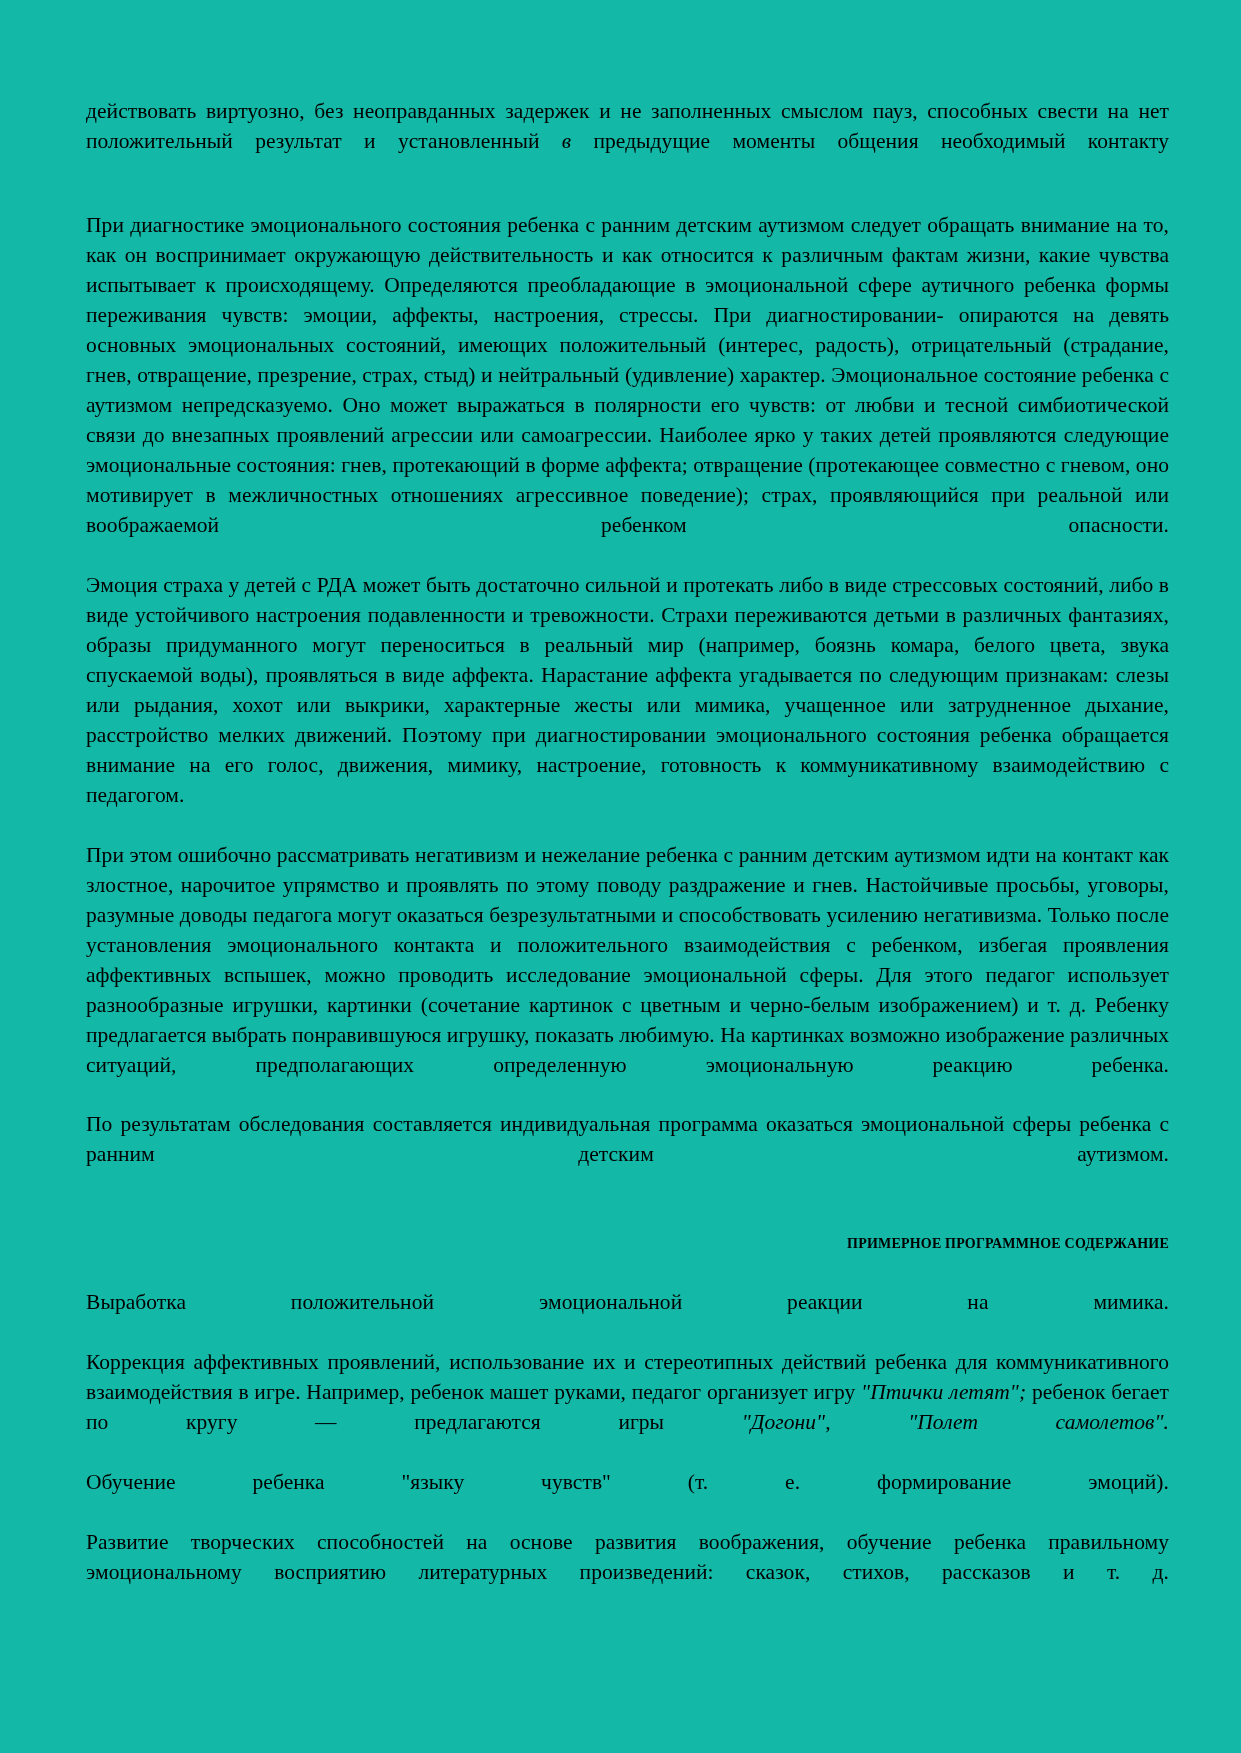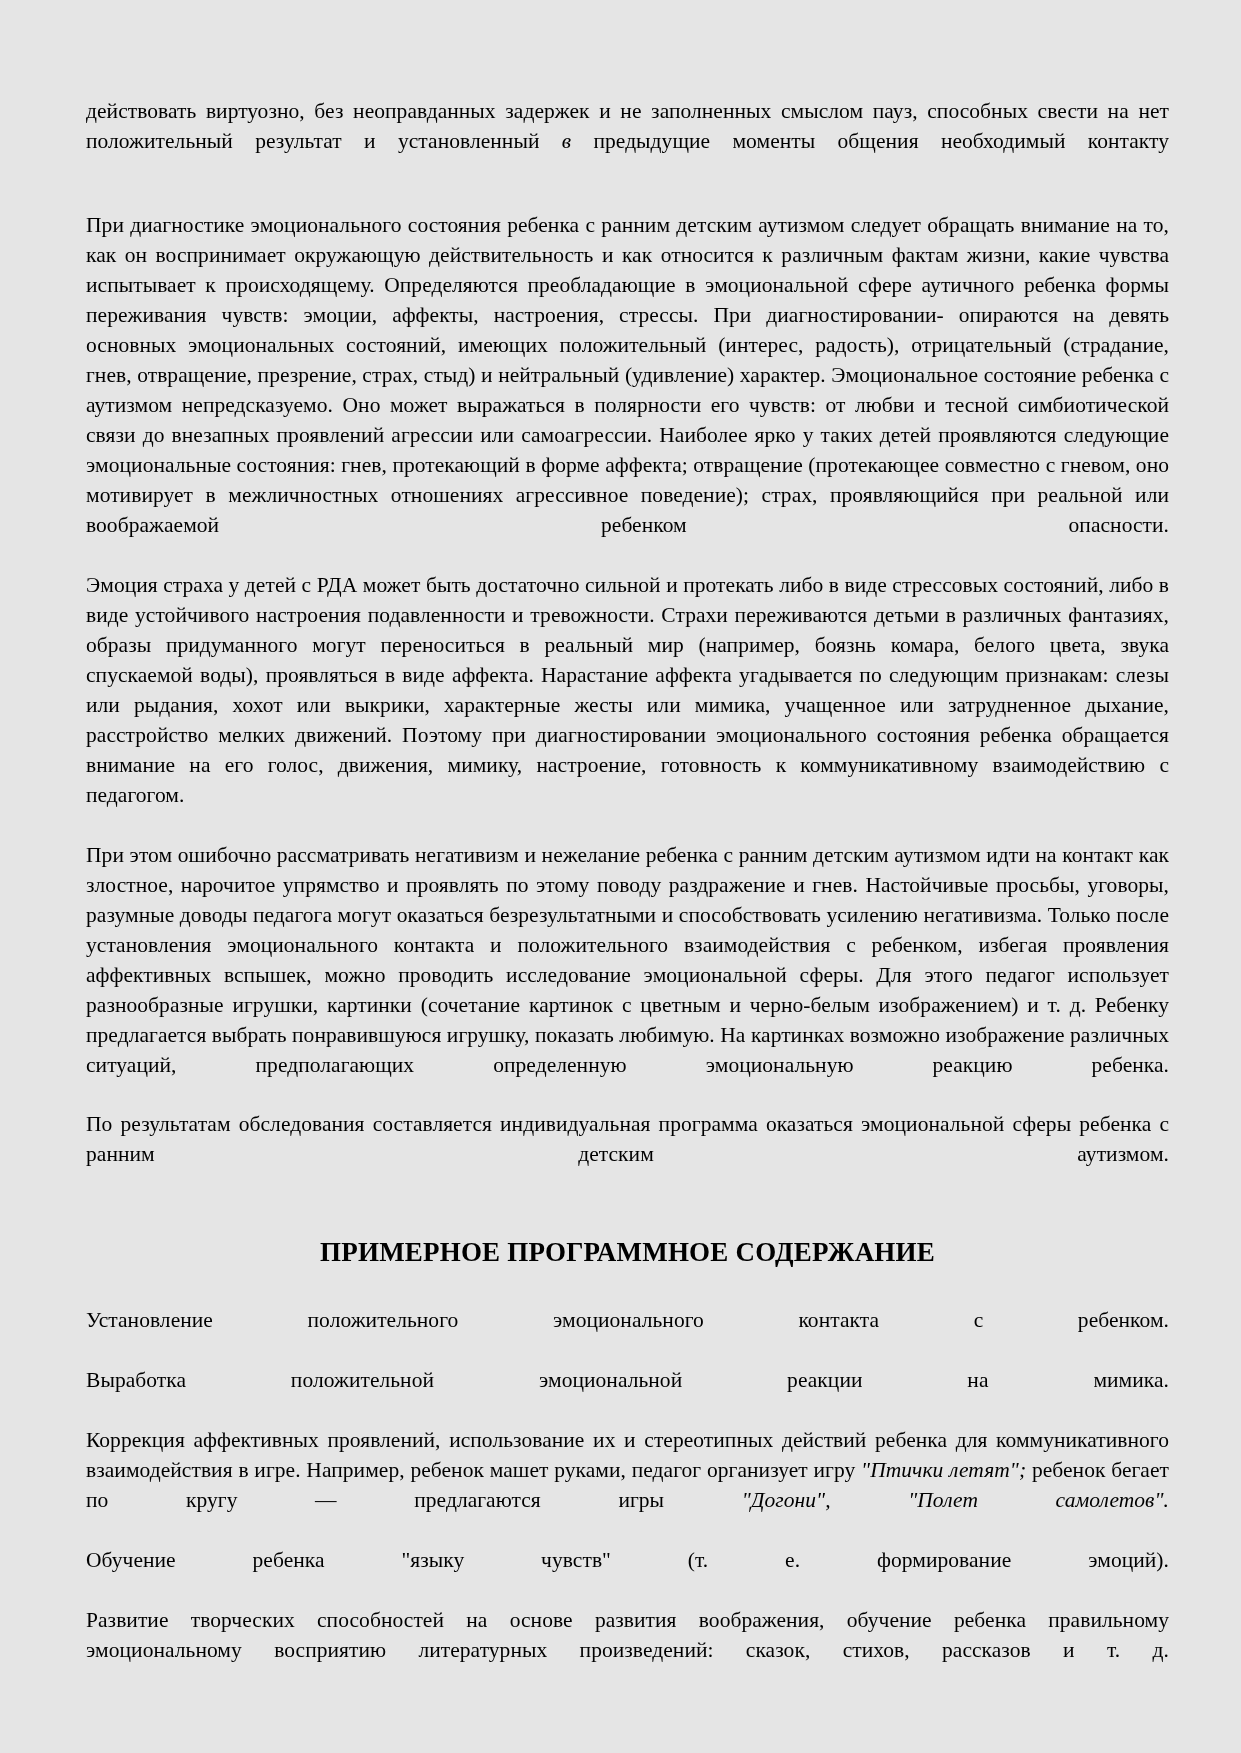--- a/index.html
+++ b/index.html
@@ -10,21 +10,21 @@
   }
   body {
     font-family: "Liberation Serif", "DejaVu Serif", serif;
     color: #000000;
   }
   .page {
     position: relative;
     width: 1241px;
     height: 1753px;
     margin: 0 auto;
-    background: #e5e5e5;
+    background: #14b8a6;
     box-sizing: border-box;
     padding: 97px 72px 0 86px;
     overflow: hidden;
   }
   .doc-body {
     font-size: 21.5px;
     line-height: 1.395;
     text-align: justify;
     text-justify: inter-word;
     letter-spacing: 0.05px;
@@ -39,23 +39,23 @@
   
   .block-gap {
     height: 24px;
   }
   .section-label {
     text-align: left;
     font-size: 21.5px;
     line-height: 1.395;
   }
   .center-heading {
-    text-align: center;
+    text-align: right;
     font-weight: bold;
-    font-size: 27px;
+    font-size: 14px;
     line-height: 1.395;
     letter-spacing: 0.2px;
   }
   .gap-before-heading {
     height: 34px;
   }
   .gap-after-heading {
     height: 34px;
   }
   .list-lines {
@@ -92,20 +92,19 @@
     <p class="para">При этом ошибочно рассматривать негативизм и нежелание ребенка с ранним детским аутизмом идти на контакт как злостное, нарочитое упрямство и проявлять по этому поводу раздражение и гнев. Настойчивые просьбы, уговоры, разумные доводы педагога могут оказаться безрезультатными и способствовать усилению негативизма. Только после установления эмоционального контакта и положительного взаимодействия с ребенком, избегая проявления аффективных вспышек, можно проводить исследование эмоциональной сферы. Для этого педагог использует разнообразные игрушки, картинки (сочетание картинок с цветным и черно-белым изображением) и т. д. Ребенку предлагается выбрать понравившуюся игрушку, показать любимую. На картинках возможно изображение различных ситуаций, предполагающих определенную эмоциональную реакцию ребенка.</p>
 
     <p class="para">По результатам обследования составляется индивидуальная программа оказаться эмоциональной сферы ребенка с ранним детским аутизмом.</p>
 
     <div class="gap-before-heading"></div>
 
     <p class="center-heading">ПРИМЕРНОЕ ПРОГРАММНОЕ СОДЕРЖАНИЕ</p>
 
     <div class="gap-after-heading"></div>
 
-    <p class="list-lines">Установление положительного эмоционального контакта с ребенком.</p>
     <p class="list-lines">Выработка положительной эмоциональной реакции на мимика.</p>
     <p class="list-lines"><span>Коррекция аффективных проявлений, использование их и стереотипных действий ребенка для коммуникативного взаимодействия в игре. Например, ребенок машет руками, педагог организует игру </span><span class="ital">"Птички летят";</span><span> ребенок бегает по кругу — предлагаются игры </span><span class="ital">"Догони", "Полет самолетов".</span></p>
     <p class="list-lines">Обучение ребенка "языку чувств" (т. е. формирование эмоций).</p>
     <p class="list-lines">Развитие творческих способностей на основе развития воображения, обучение ребенка правильному эмоциональному восприятию литературных произведений: сказок, стихов, рассказов и т. д.</p>
 
   </div>
 </div>
 
 </body></html>

